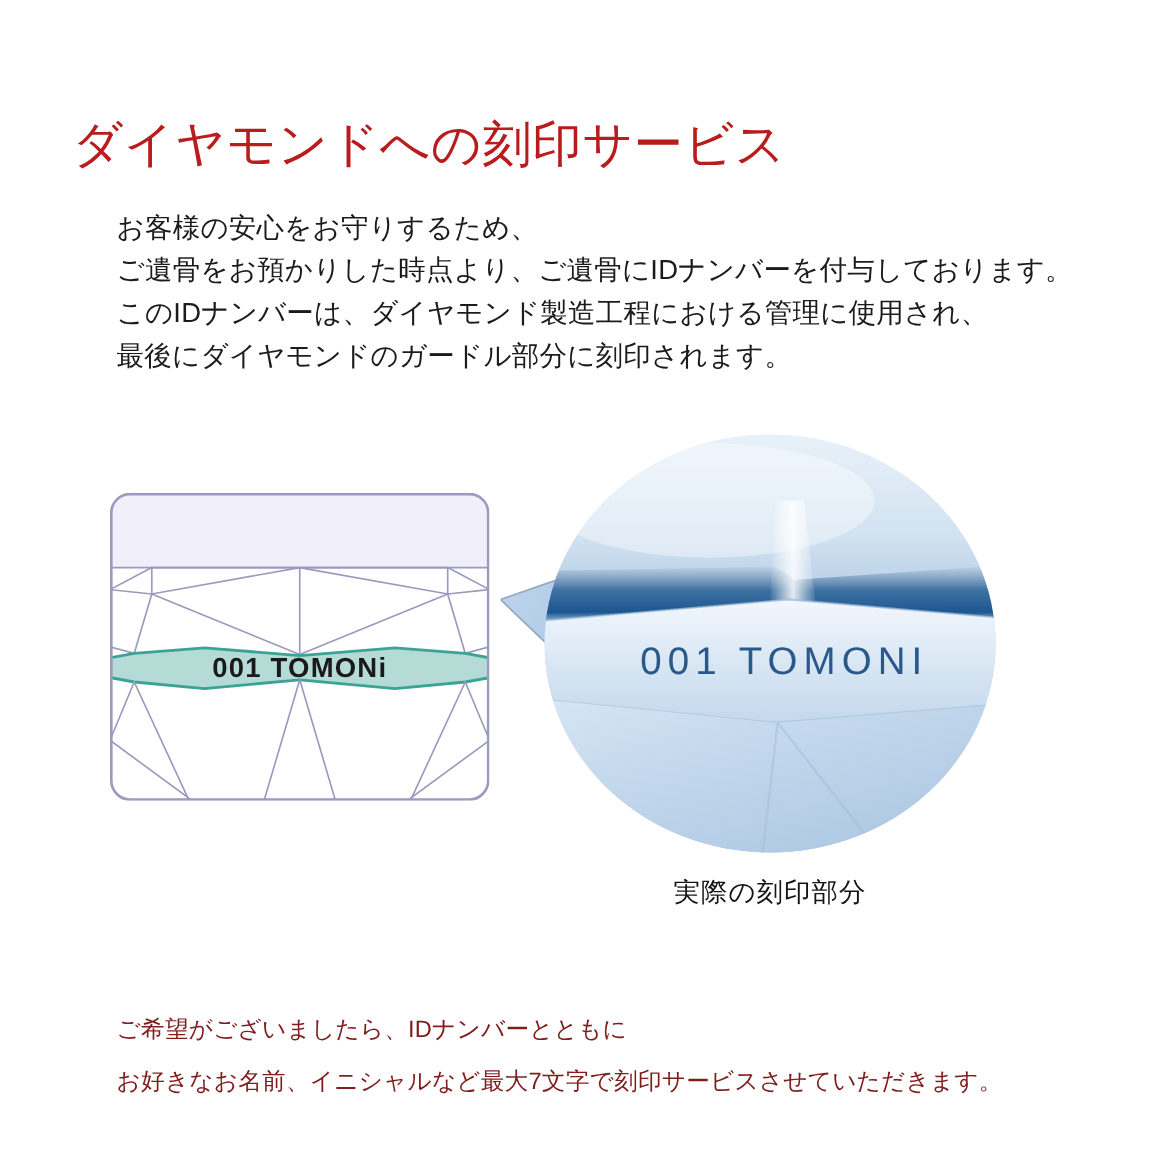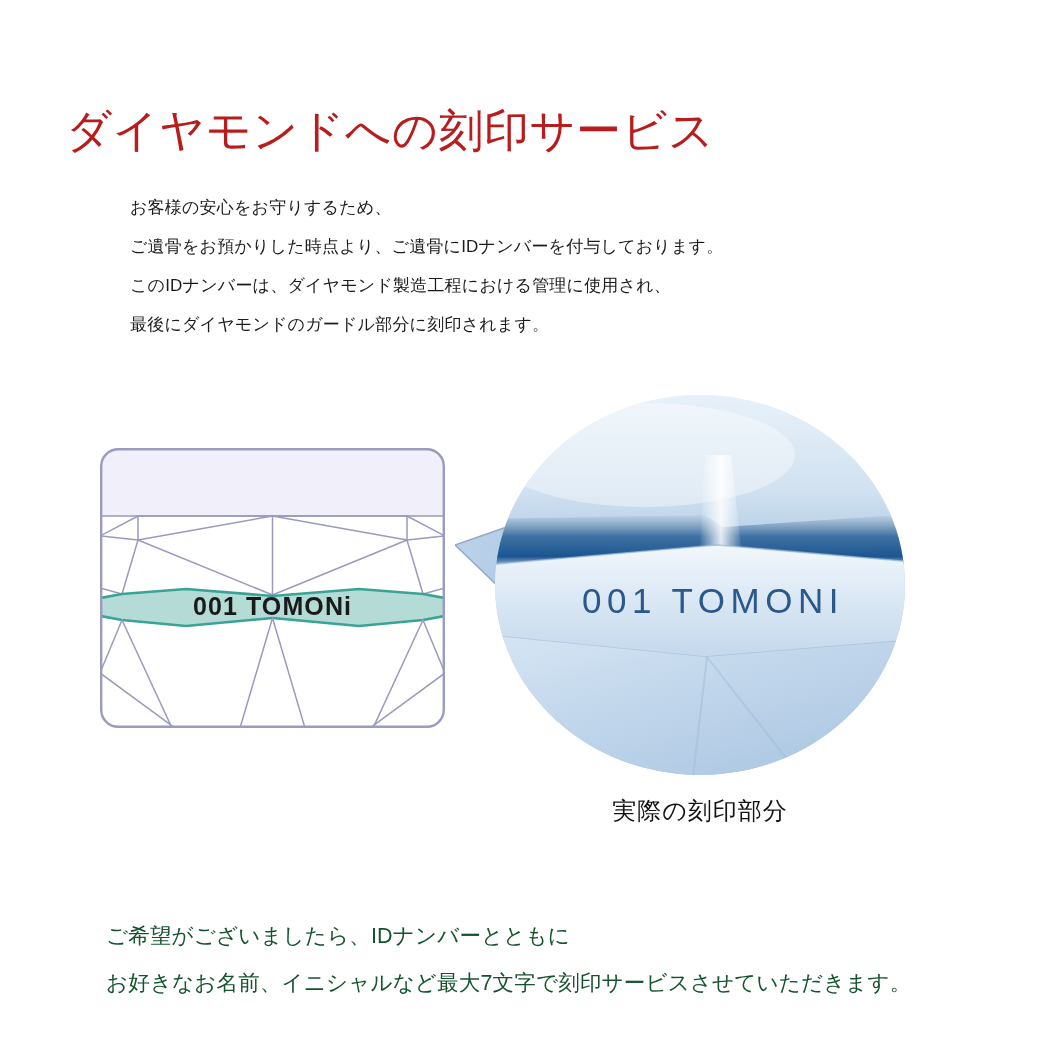--- a/index.html
+++ b/index.html
@@ -36,27 +36,26 @@
   }
 
   
   .intro-block {
     position: absolute;
     left: 106px;
     top: 188px;
     width: 860px;
   }
   .intro-line {
-    font-size: 17px;
+    font-size: 25px;
     font-weight: 400;
     color: #1b1b1b;
     line-height: 39px;
     white-space: nowrap;
     letter-spacing: 0.2px;
-    margin-left: 24px;
   }
 
   
   .figure-area {
     position: absolute;
     left: 0;
     top: 395px;
     width: 1056px;
     height: 460px;
   }
@@ -97,21 +96,21 @@
   
   .outro-block {
     position: absolute;
     left: 106px;
     top: 913px;
     width: 880px;
   }
   .outro-line {
     font-size: 21.5px;
     font-weight: 400;
-    color: #14532d;
+    color: #7f1d1d;
     line-height: 47px;
     white-space: nowrap;
     letter-spacing: 0.2px;
   }
 </style>
 </head>
 <body>
 
 <div id="page">
 

